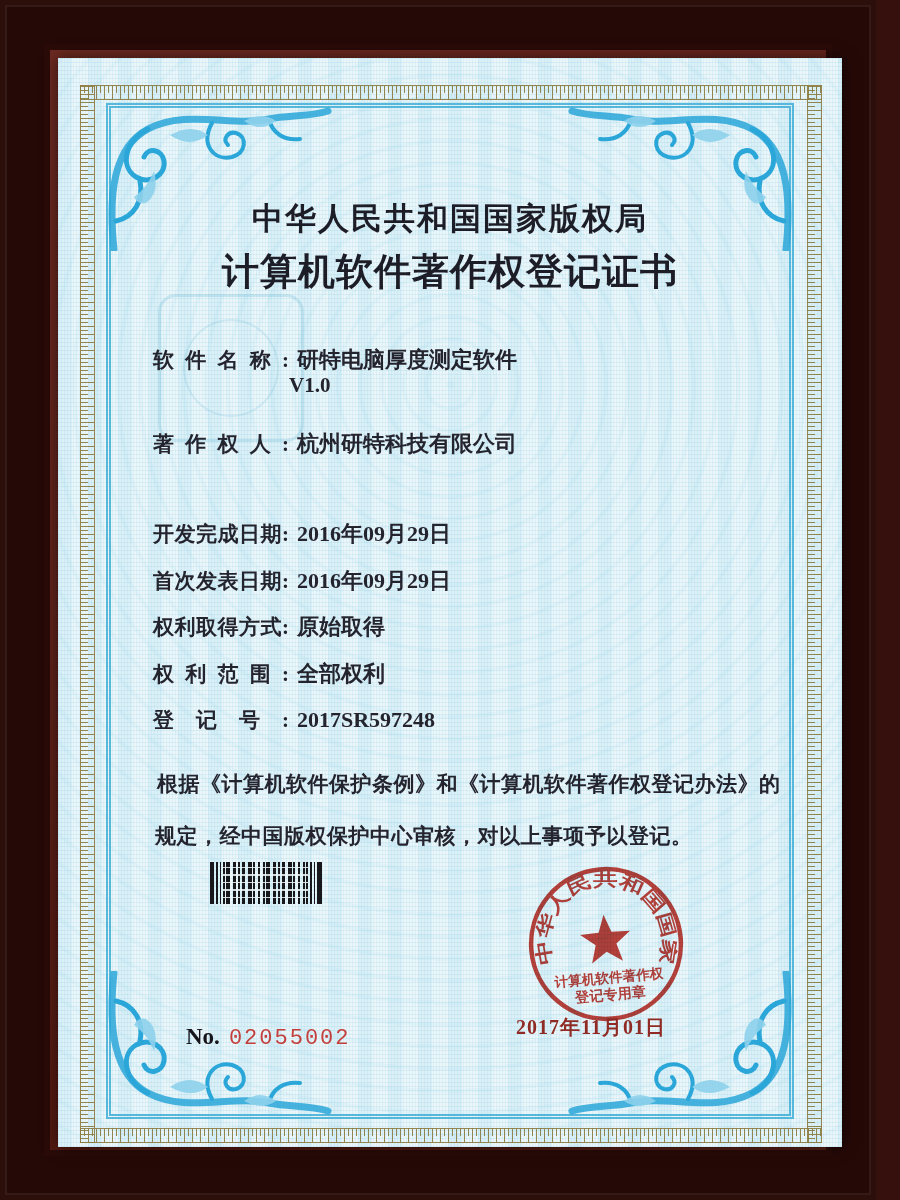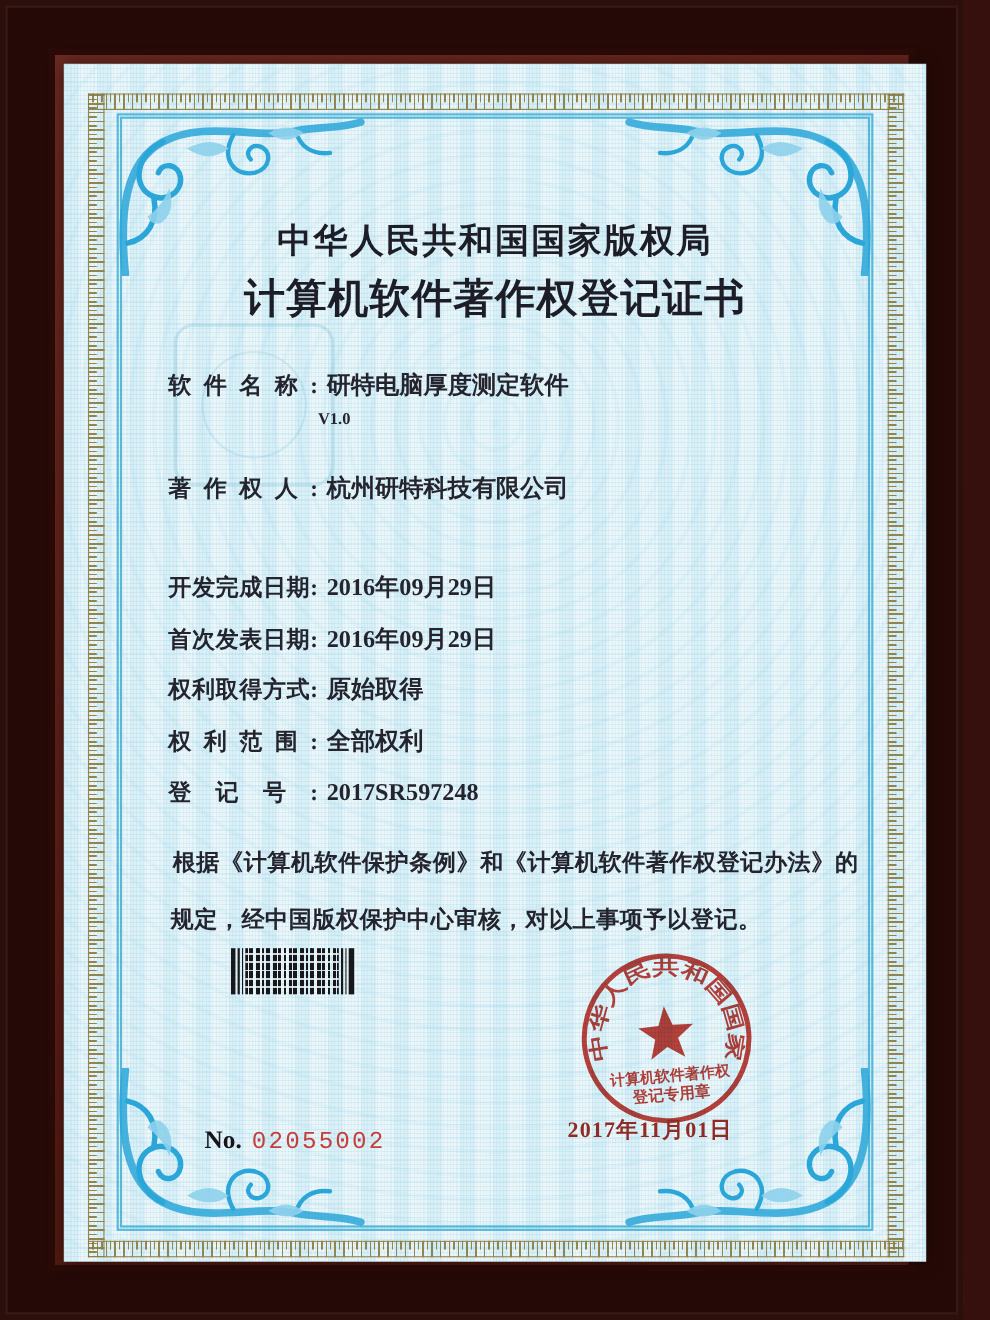--- a/index.html
+++ b/index.html
@@ -62,21 +62,21 @@
   
   .t{position:absolute;color:#1d1d27;white-space:nowrap;}
   .authority{left:0;right:0;top:140px;text-align:center;font-size:31px;font-weight:bold;letter-spacing:2px;}
   .cert-title{left:0;right:0;top:189px;text-align:center;font-size:37px;font-weight:bold;letter-spacing:1px;font-family:Liberation Mono, monospace;}
   .certno{top:248px;right:128px;font-size:17px;font-weight:bold;color:#23232e;}
   .certno .lab{margin-right:10px;}
 
   .row{position:absolute;left:95px;font-size:22px;font-weight:600;color:#24242f;}
   .lbl{display:inline-block;width:136px;font-size:21px;text-align:justify;text-align-last:justify;}
   .val{margin-left:8px;}
-  .ver{position:absolute;left:231px;font-size:15px;font-weight:600;color:#24242f;}
+  .ver{position:absolute;left:231px;font-size:21px;font-weight:600;color:#24242f;}
 
   .st{position:absolute;font-size:21px;font-weight:600;color:#24242f;letter-spacing:.5px;}
 
   
   .barcode{position:absolute;left:152px;top:804px;width:112px;height:42px;
     background-image:
       repeating-linear-gradient(0deg,transparent 0 6px,rgba(236,246,249,.85) 6px 7.5px),
       repeating-linear-gradient(90deg,transparent 0 3px,#17171c 3px 5px,transparent 5px 8px),
       repeating-linear-gradient(90deg,#17171c 0 2px,transparent 2px 5px),
       linear-gradient(#17171c,#17171c),
@@ -169,21 +169,21 @@
         <path d="M140 20 Q158 10 172 20 Q156 32 140 20Z"></path>
         <path d="M30 96 Q44 86 50 70 Q56 92 42 102 Q34 104 30 96Z"></path>
       </g>
     </svg>
 
     <div class="wm"></div>
 
     <div class="t authority">中华人民共和国国家版权局</div>
     <div class="t cert-title">计算机软件著作权登记证书</div>
 
-    <div class="row" style="top:277px">
+    <div class="row" style="top:287px">
       <span class="lbl">软件名称:</span><span class="val">研特电脑厚度测定软件</span>
     </div>
     <div class="ver" style="top:315px">V1.0</div>
 
     <div class="row" style="top:371px">
       <span class="lbl">著作权人:</span><span class="val">杭州研特科技有限公司</span>
     </div>
     <div class="row" style="top:461px">
       <span class="lbl">开发完成日期:</span><span class="val">2016年09月29日</span>
     </div>

